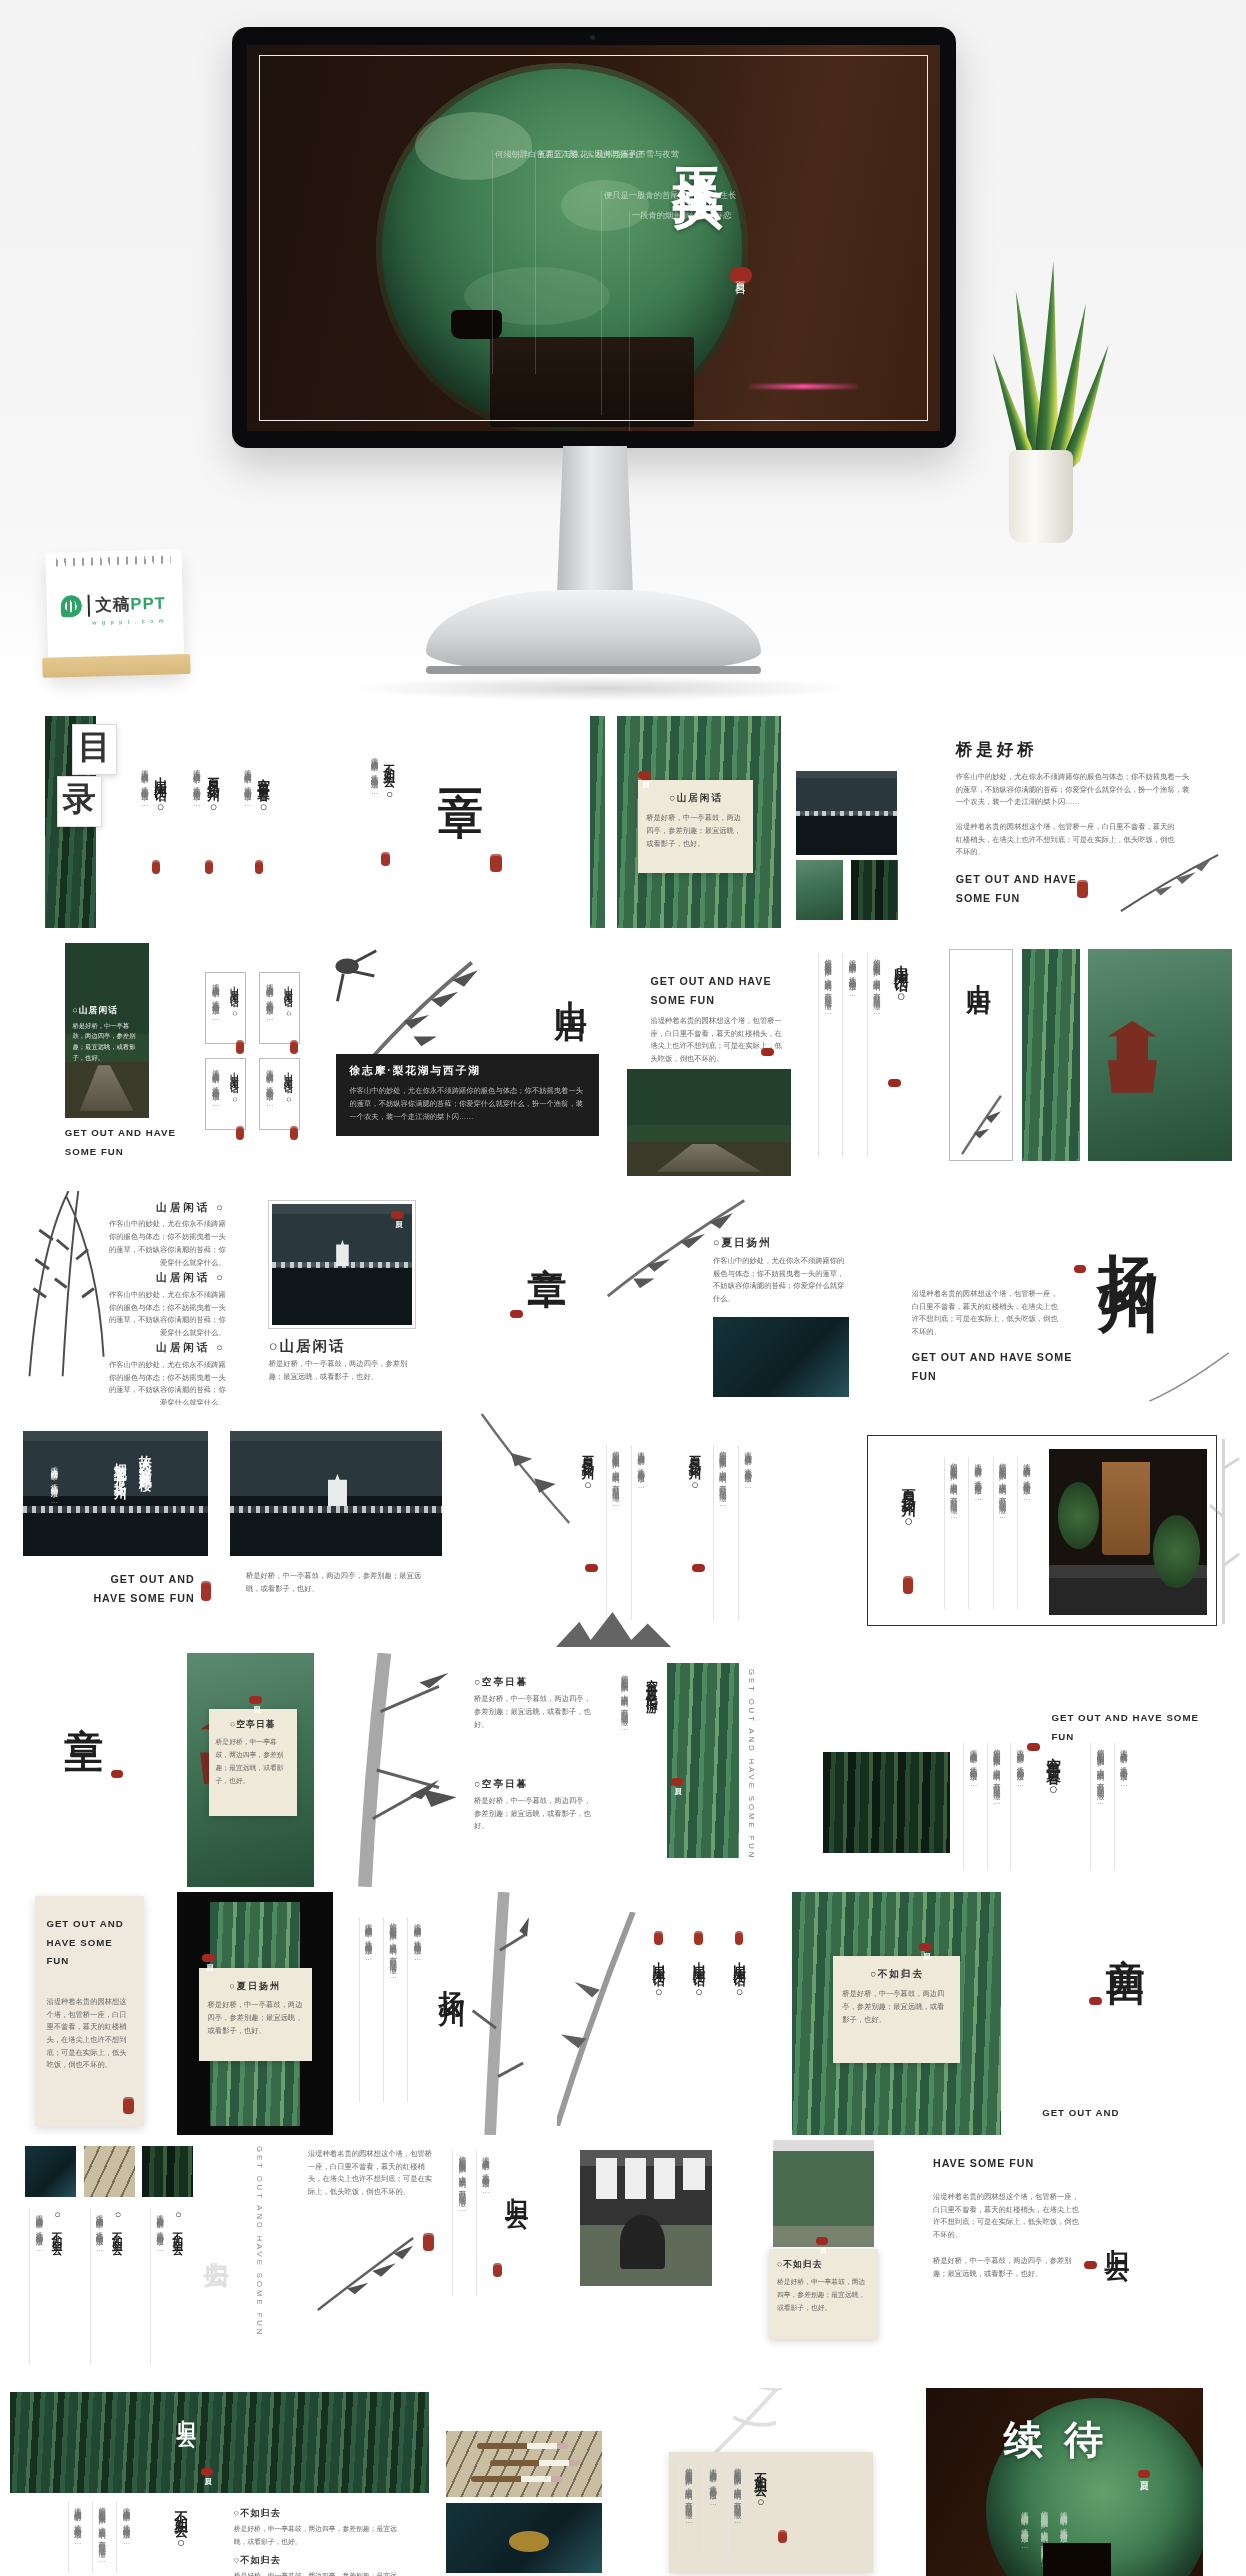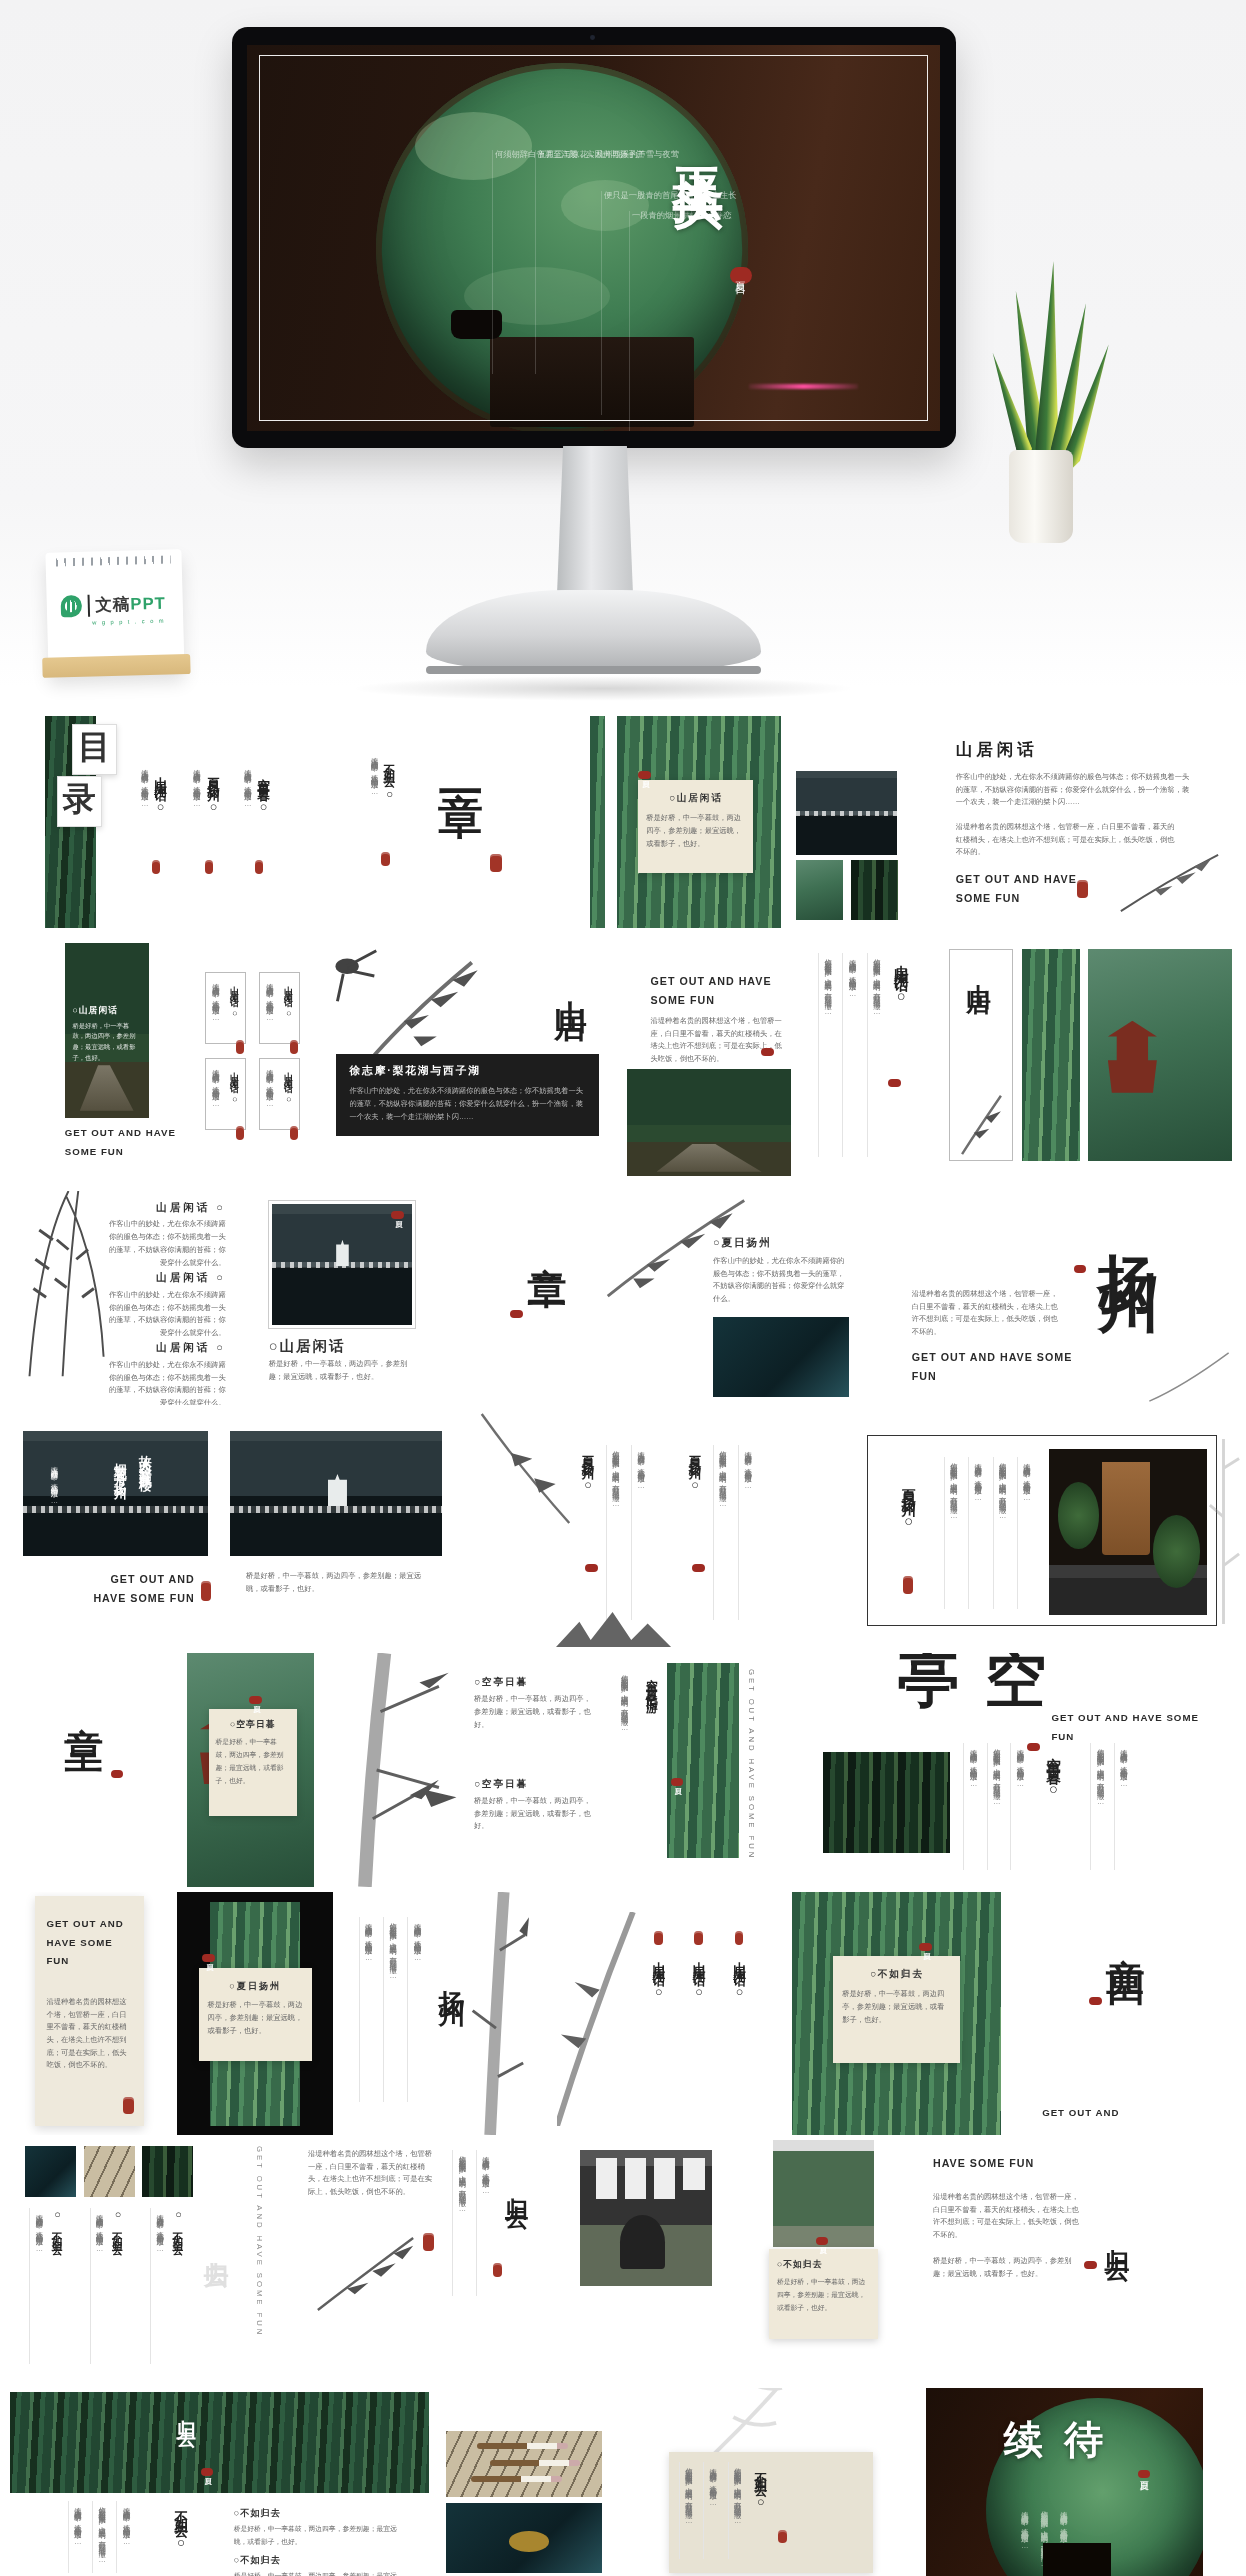--- a/index.html
+++ b/index.html
@@ -161,21 +161,21 @@
       <div class="p" style="margin-top:7.8px">桥是好桥，中一亭暮鼓，两边四亭，参差别趣；最宜远眺，或看影子，也好。</div>
     </div>
     <span class="seal ab" style="left:21.4px;top:55px">夏日</span>
     <div class="ph ph-lake" style="left:179px;top:55px;width:101px;height:84px">
         <div class="lk-band"></div>
       </div>
     <div class="ph ph-mtn" style="left:179px;top:144px;width:47px;height:60px"></div>
     <div class="ph ph-bamdk" style="left:234px;top:144px;width:47px;height:60px"></div>
   </div>
   <div class="sl" style="width:302px">
-    <div class="ab h-cn" style="left:25px;top:23.4px;font-size:16.6px">山居闲话</div>
+    <div class="ab h-cn" style="left:25px;top:23.4px;font-size:16.6px">桥是好桥</div>
     <div class="ab p" style="left:25px;top:55px;width:234px">作客山中的妙处，尤在你永不须踌躇你的服色与体态；你不妨摇曳着一头的蓬草，不妨纵容你满腮的苔藓；你爱穿什么就穿什么，扮一个渔翁，装一个农夫，装一个走江湖的桀卜闪……</div>
     <div class="ab p" style="left:25px;top:105px;width:224px">沿堤种着名贵的园林想这个塔，包管桥一座，白日里不曾看，暮天的红楼梢头，在塔尖上也许不想到底；可是在实际上，低头吃饭，倒也不坏的。</div>
     <div class="ab go" style="left:25px;top:154px;width:146px">GET OUT AND HAVE SOME FUN</div>
     <span class="ln ab" style="left:146px;top:164px;width:11.7px;height:17.5px"></span>
     <svg class="ab ink" style="left:185px;top:127px" width="107" height="78" viewBox="0 0 110 80">
         <path d="M5 70 Q50 40 105 12" stroke="#3a3a3a" stroke-width="2" fill="none"></path>
         <path d="M40 48 l18 -4 l-12 10 z M62 36 l20 -6 l-14 12 z M80 24 l18 -8 l-10 13 z" fill="#4a4a4a"></path>
       </svg>
   </div>
 </div>
@@ -397,21 +397,20 @@
     </div>
   </div>
   <div class="sl" style="width:166px">
     <div class="ab pv" style="left:7.8px;top:15.6px;height:195px">你的思想和着山壑间的水声，山罅里的泉响，有时一澄到底的清澈……</div>
     <div class="ab vtit" style="left:33px;top:15.6px;font-size:11.7px">空亭日暮忆旧游</div>
     <div class="ph ph-bamlt" style="left:56px;top:9.7px;width:72px;height:195px"></div>
     <span class="seal ab" style="left:60px;top:125px">夏日</span>
     <div class="ab vt90" style="left:136px;top:15.6px;font-size:7.8px;letter-spacing:2.9px;color:#777">GET OUT AND HAVE SOME FUN</div>
   </div>
   <div class="sl" style="width:448px">
-    <div class="big2 ab" style="left:109px;top:-15.6px">亭空</div>
     <div class="ab go" style="left:263px;top:56px;width:156px;font-size:9.7px">GET OUT AND HAVE SOME FUN</div>
     <div class="ph ph-bamdk" style="left:35px;top:99px;width:127px;height:101px"></div>
     <div class="ab" style="left:175px;top:90px;display:flex;gap:7.8px;height:127px">
       <div class="pv colbar">流入深凉的槐荫林中，流入枕藉的闲适河水……</div>
       <div class="pv colbar">你的思想和着山壑间的水声，山罅里的泉响，有时一澄到底的清澈……</div>
       <div class="pv colbar">流入深凉的槐荫林中，流入枕藉的闲适河水……</div>
     </div>
     <div class="ab vtit" style="left:255px;top:93px;font-size:14.6px">空亭日暮 ○</div>
     <span class="seal ab" style="left:239px;top:90px">夏日</span>
     <div class="ab" style="left:302px;top:90px;display:flex;gap:7.8px;height:127px">

